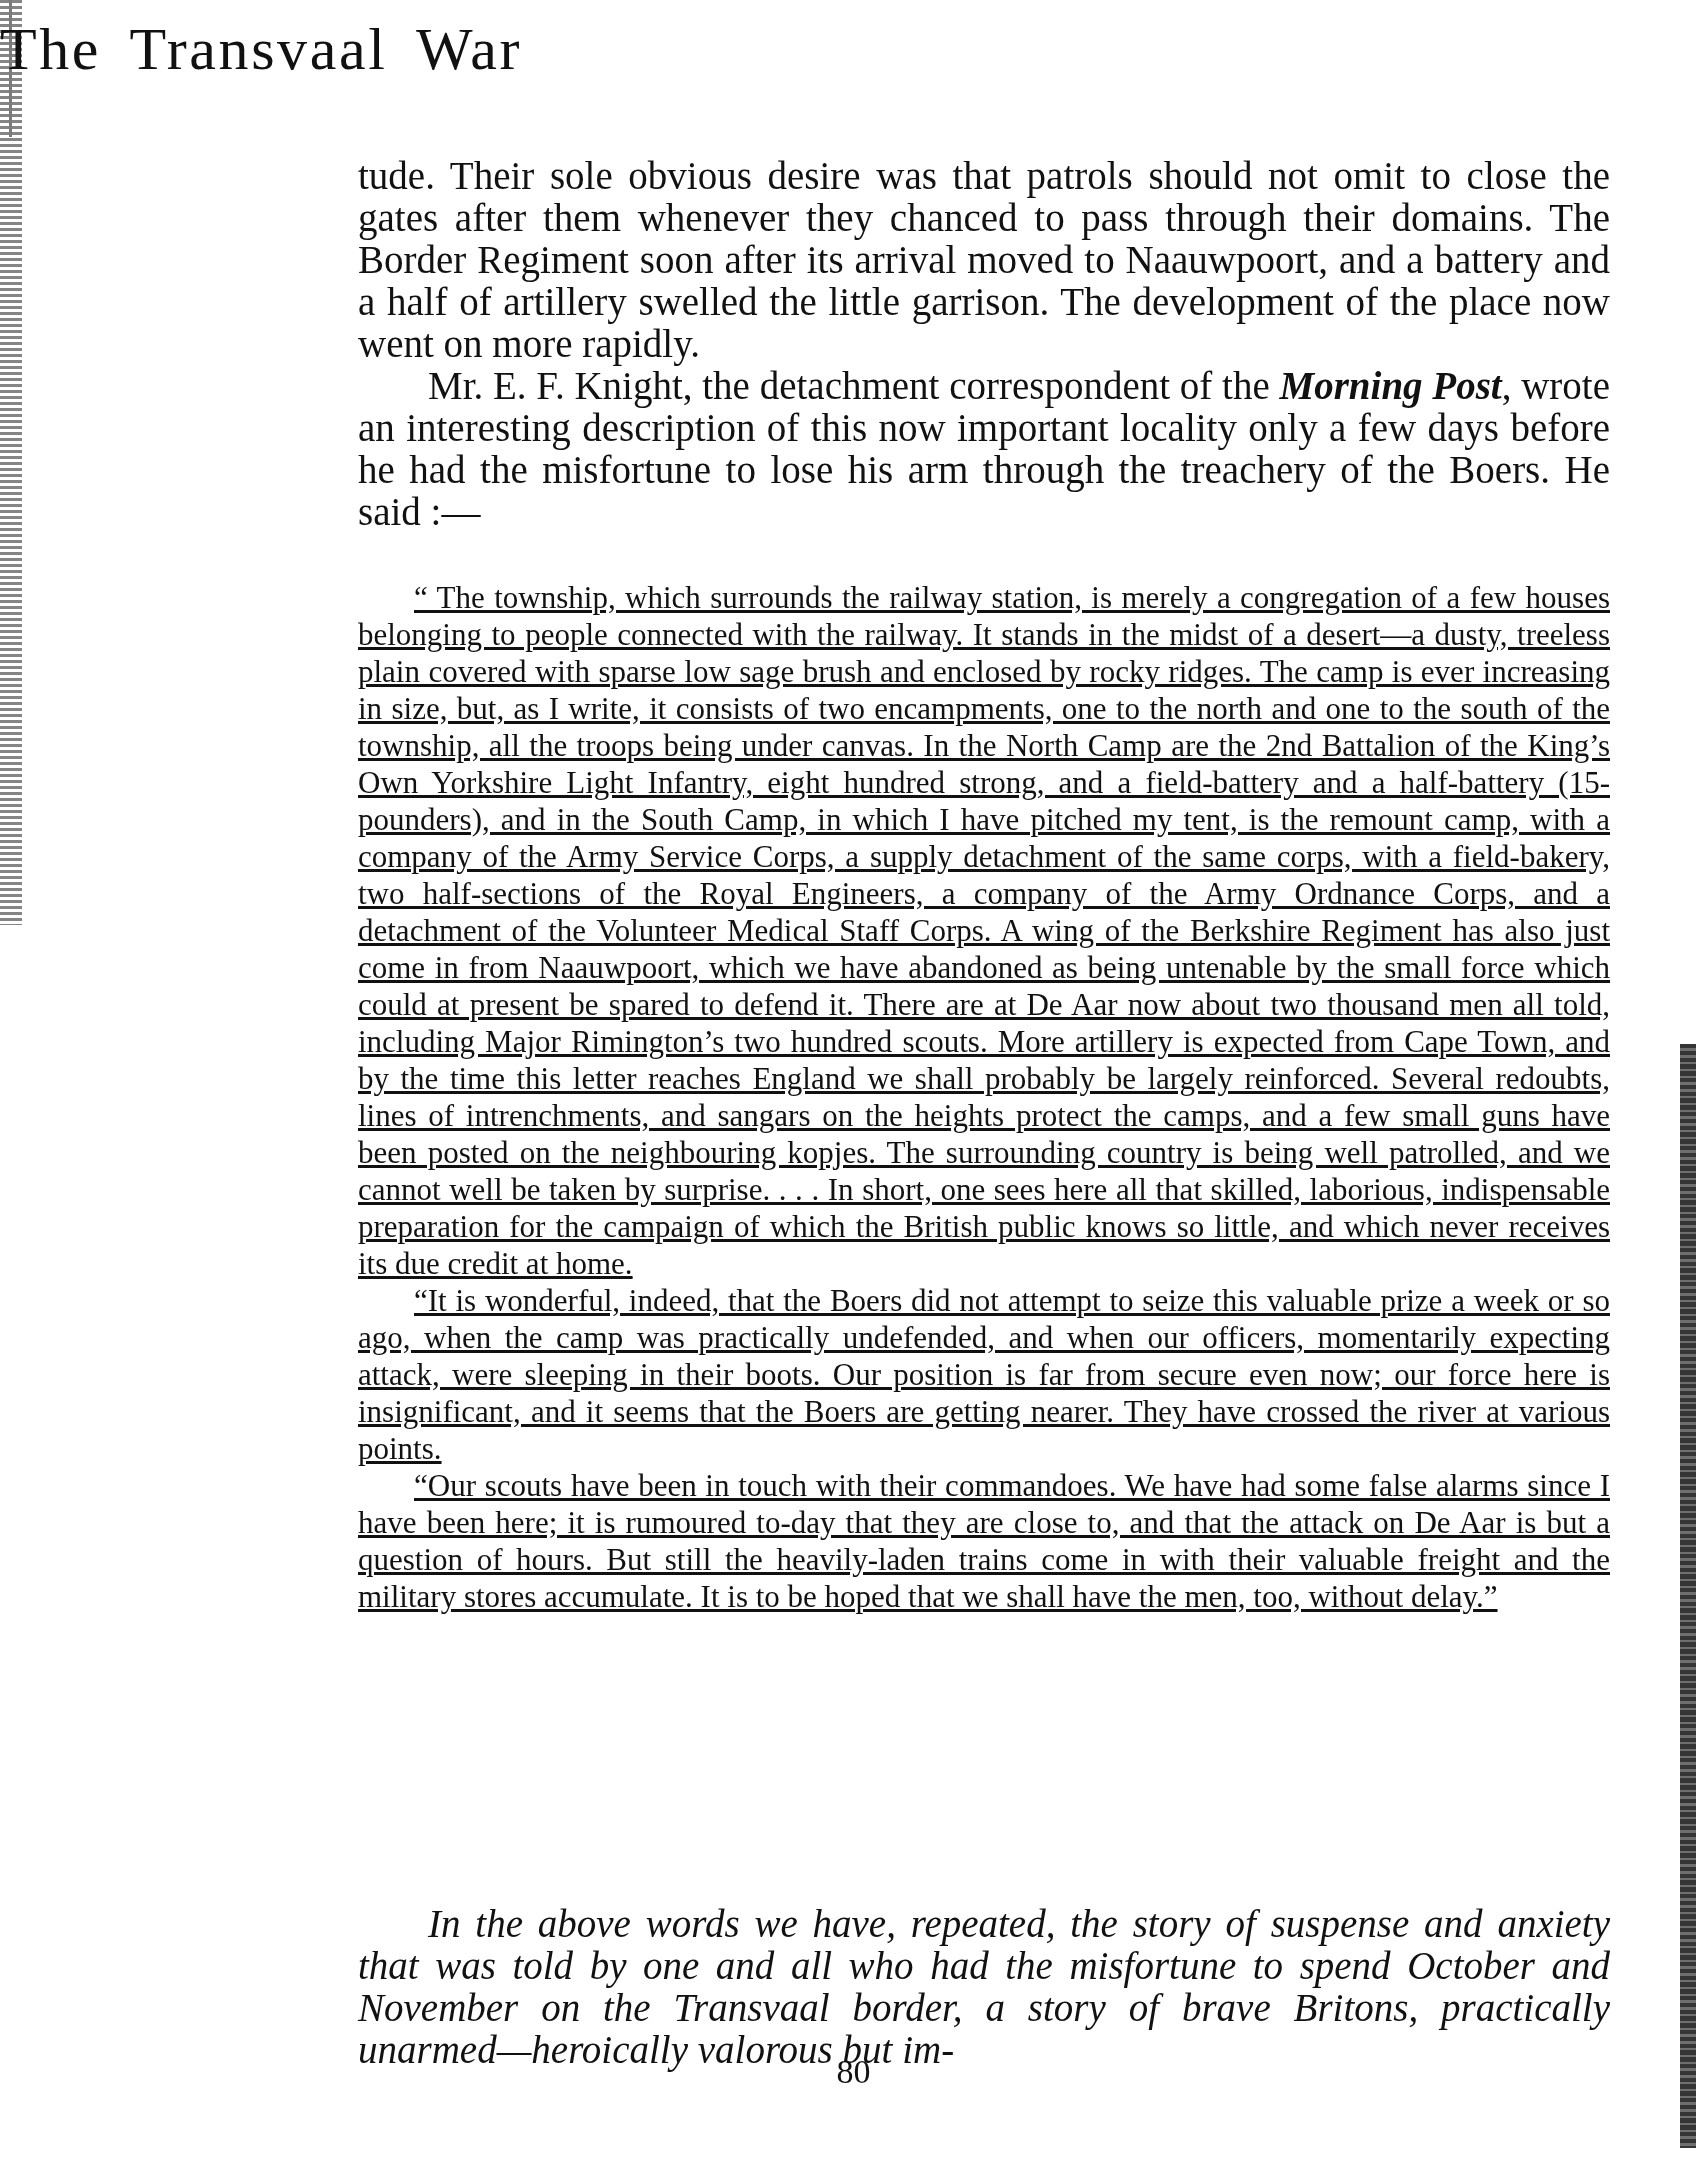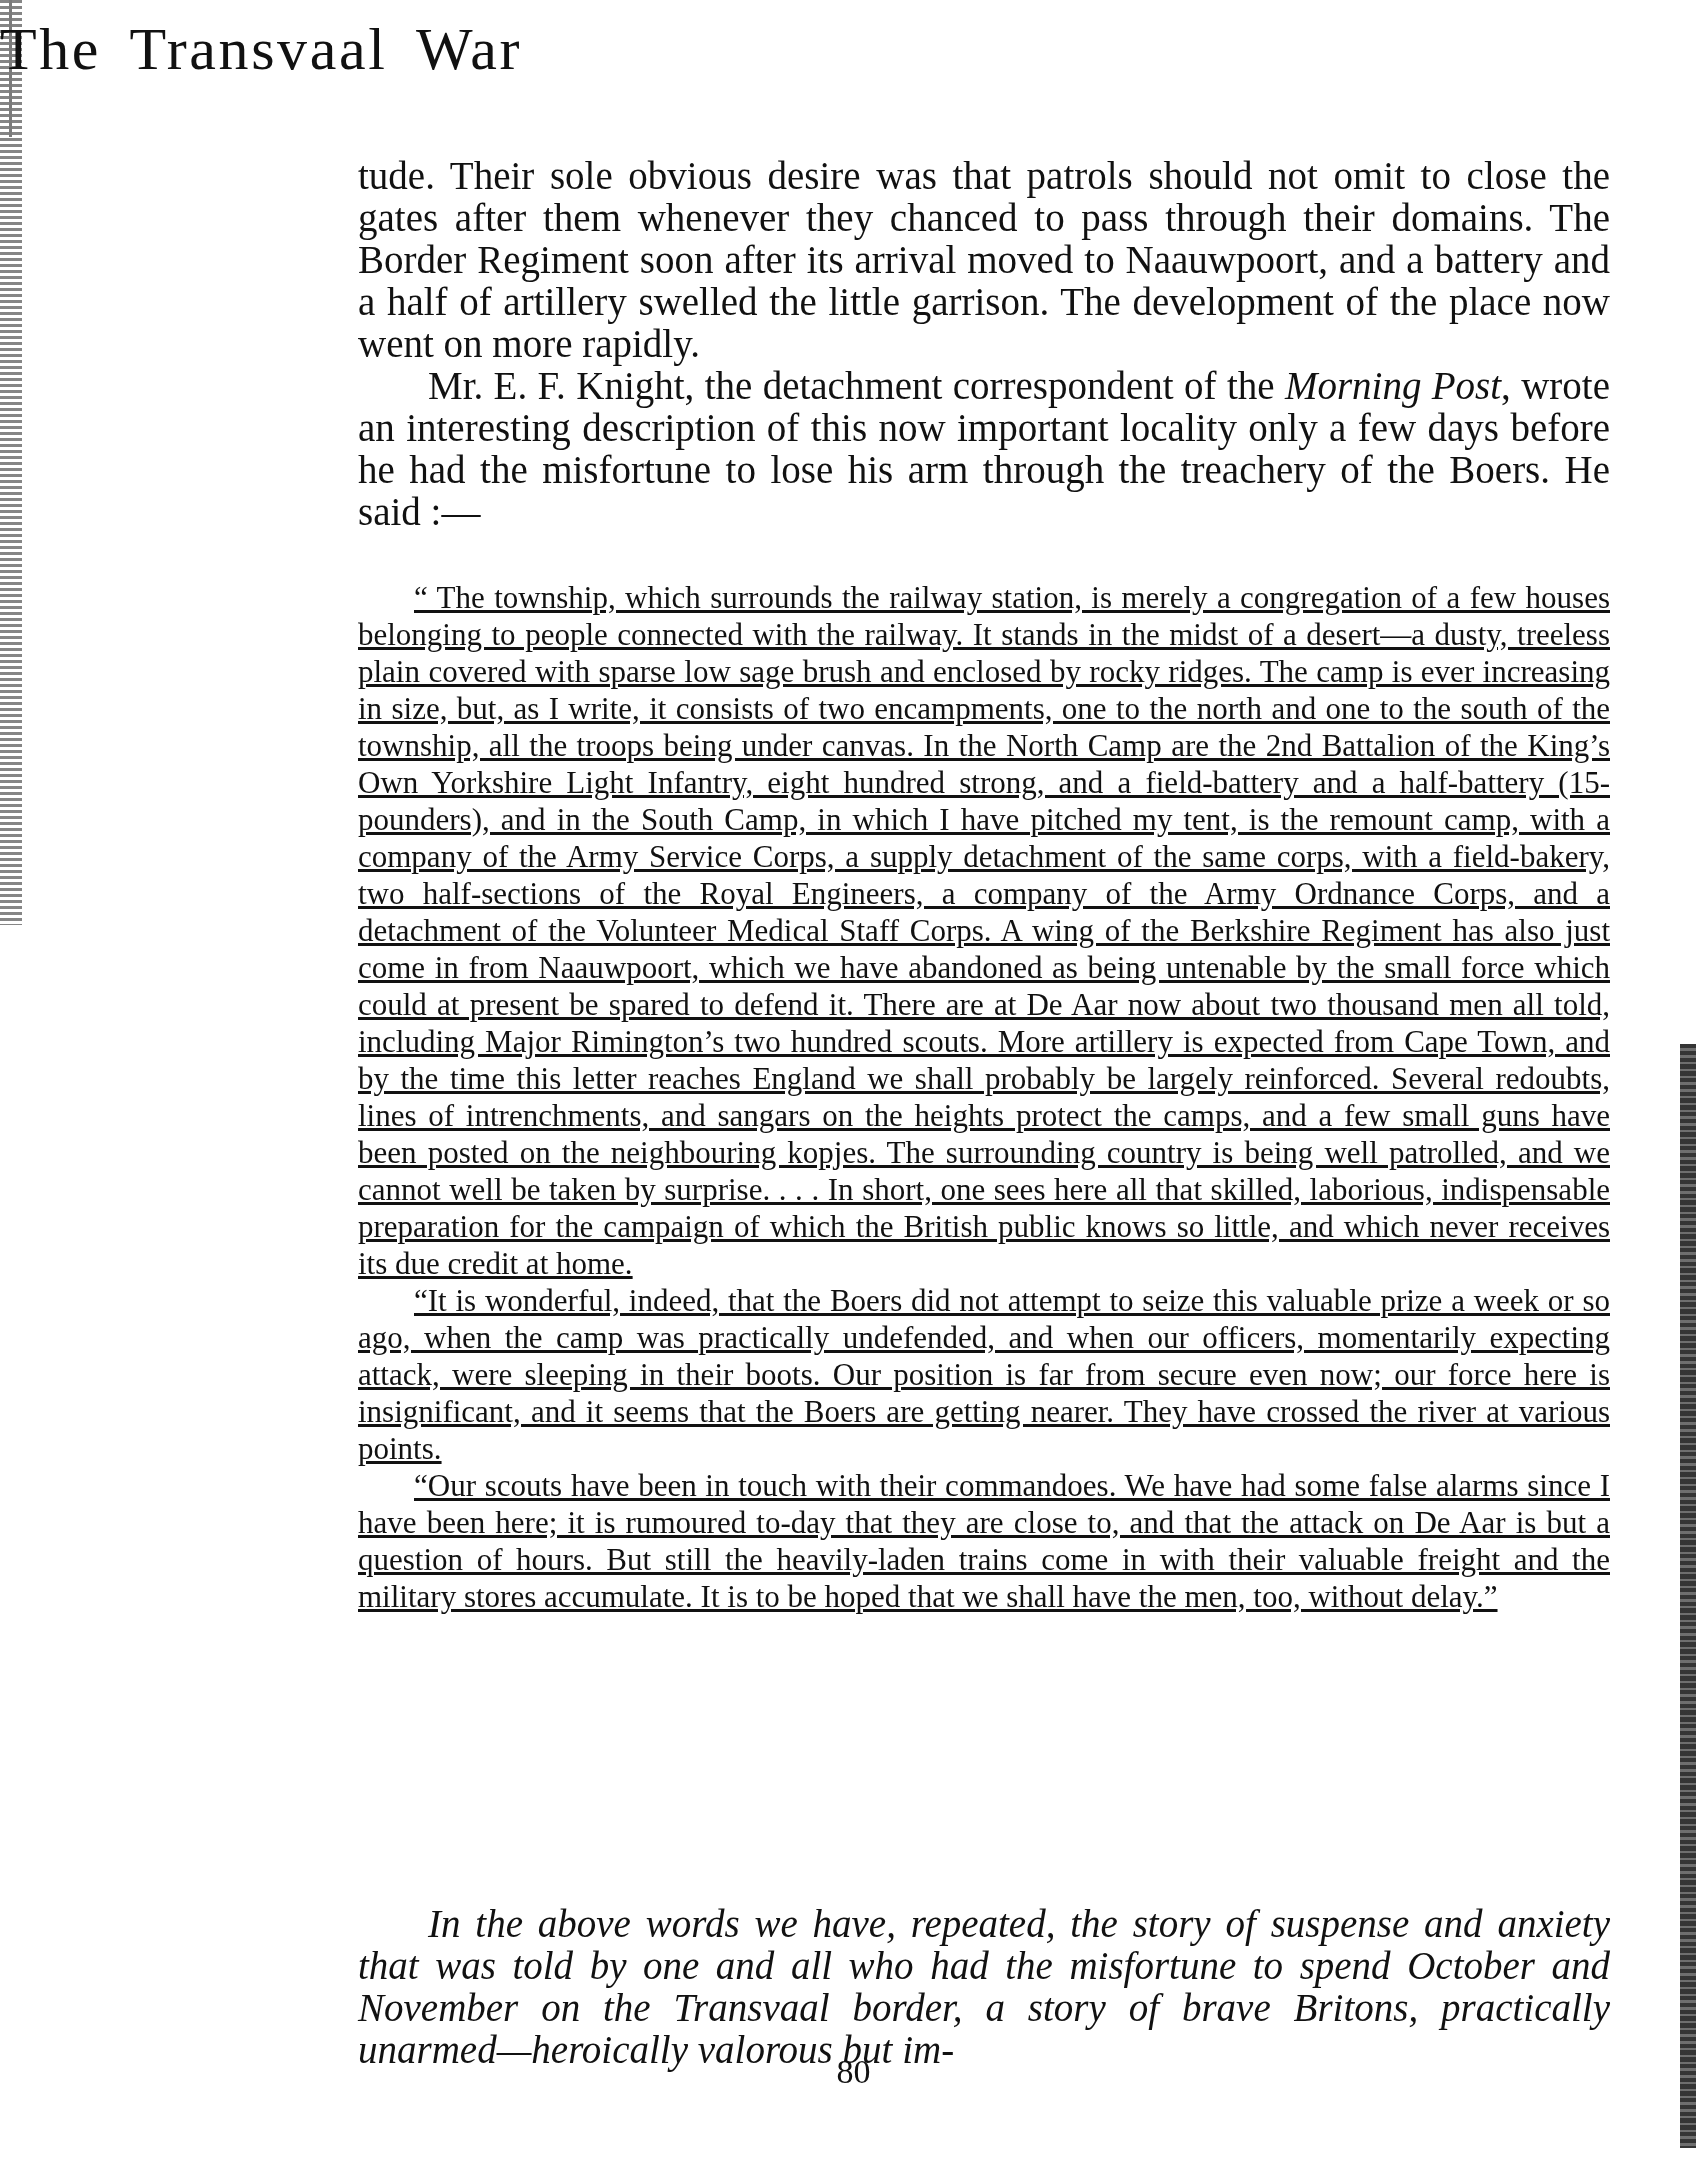--- a/index.html
+++ b/index.html
@@ -38,21 +38,21 @@
     .quote-block p { margin: 0; }
     .q-indent { text-indent: 56px; }
     .closing-block {
       top: 1875px; font-size: 39px; line-height: 42px; text-align: justify; font-style: italic;
     }
     .closing-block p { margin: 0; }
     .page-number {
       position: absolute; left: 4px; width: 1699px; top: 2053px; text-align: center;
       font-size: 34px; line-height: 38px;
     }
-    i { font-style: italic; }
+    i { font-style: italic; font-weight: bold; }
   </style>
 </head>
 <body>
 
 <div class="edge-left"></div>
 <div class="edge-right"></div>
 
 <div class="running-head">The Transvaal War</div>
 
 <div class="col main-block">

